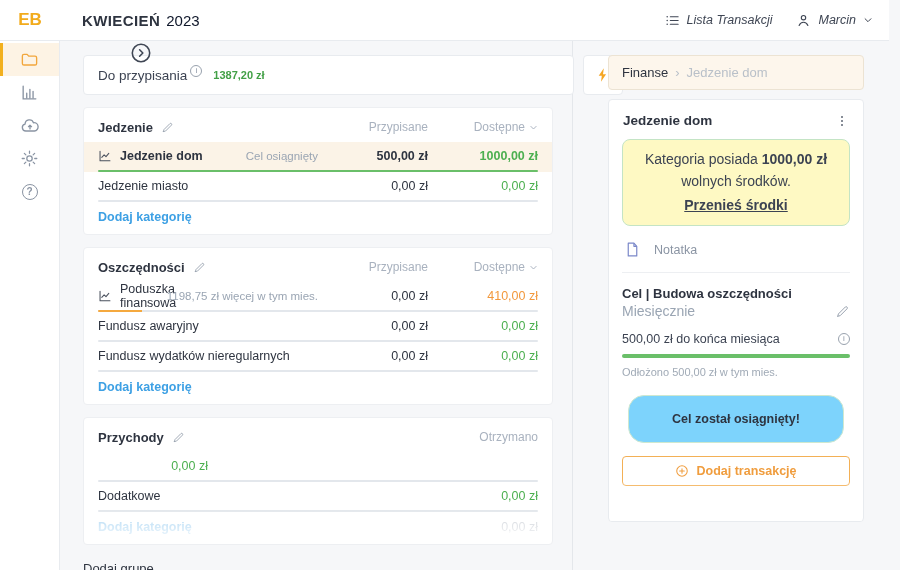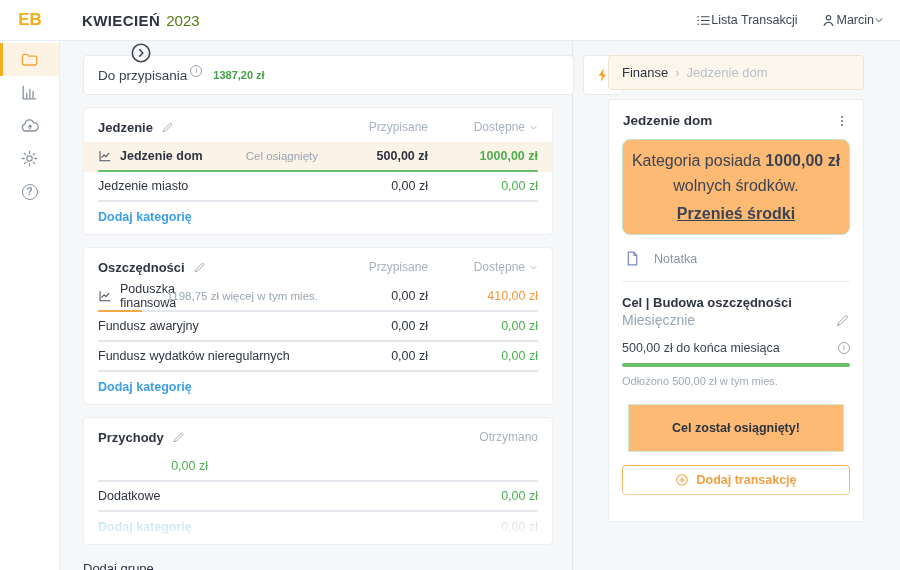--- a/index.html
+++ b/index.html
@@ -8,32 +8,32 @@
     font-family: "Liberation Sans", sans-serif;
     background:#f6f7f9;
     color:#3c4352;
     position:relative;
     font-size:13px;
   }
   svg { display:block; }
 
   
   .topbar {
-    position:absolute; top:0; left:0; right:0; height:41px;
+    position:absolute; top:0; left:0; right:11px; height:41px;
     background:#fff; border-bottom:1px solid #e8ebef;
     display:flex; align-items:center; z-index:5;
   }
   .logo-cell { width:60px; text-align:center; font-weight:700; font-size:17px; color:#f2ab1c; }
   .month-nav { display:flex; align-items:center; gap:13px; margin-left:22px;flex-direction:column; }
   .circle-btn { width:23px; height:23px; border-radius:50%; color:#3f4654; background:none; border:none; cursor:pointer; padding:0; display:flex; align-items:center; justify-content:center; }
   .month-title { font-size:15px; display:flex; gap:6px; align-items:baseline; }
   .month-name { font-weight:700; color:#2e3440; letter-spacing:.4px; }
-  .month-year { color:#4d7c0f; font-weight:400; }
+  .month-year { color:#0f172a; font-weight:400; }
   .topbar-right { margin-left:auto; display:flex; align-items:center; gap:24px; padding-right:16px; font-size:12.5px; color:#3f4654; }
-  .tb-item { display:flex; align-items:center; cursor:pointer; }
+  .tb-item { display:flex; align-items:center; gap:7px; cursor:pointer;font-style:italic; }
 
   
   .sidebar { position:absolute; top:41px; left:0; bottom:0; width:60px; background:#fff; border-right:1px solid #e8ebef; padding-top:2px; }
   .side-item { height:33px; display:flex; align-items:center; justify-content:center; color:#8a94a3; position:relative; cursor:pointer; }
   .side-item.active { color:#f2a63b; background:#fdf3e4; }
   .side-item.active::before { content:""; position:absolute; left:0; top:0; bottom:0; width:3px; background:#f2b01e; }
   .help-circle { width:16px; height:16px; border-radius:50%; border:1.4px solid currentColor; font-size:10px; display:flex; align-items:center; justify-content:center; font-weight:600; }
 
   
   .main { position:absolute; top:41px; left:60px; width:512px; bottom:0; }
@@ -81,33 +81,33 @@
   .add-group { margin:16px 0 0 23px; font-size:13px; color:#2e3440; font-weight:500; cursor:pointer; }
 
   
   .panel { position:absolute; left:608px; top:55px; width:256px; }
   .crumb { background:#fdf6ec; border:1px solid #ece3d3; border-radius:4px; padding:9px 13px; font-size:13px; color:#2e3440; display:flex; gap:7px; align-items:center; }
   .crumb-sep, .crumb-current { color:#b9c0c9; }
   .panel-body { background:#fff; border:1px solid #e8ebef; border-radius:4px; margin-top:9px; padding:11px 13px 0; position:relative; height:423px; overflow:hidden; }
   .p-title-row { display:flex; align-items:center; margin:2px 1px 11px; }
   .p-title { font-size:13.5px; font-weight:700; color:#2e3440; flex:1; }
   .kebab { color:#5f6774; cursor:pointer; }
-  .free-box { background:#fdba74; border:1px solid #c4e4c5; border-radius:8px; padding:9px 8px 8px; font-size:16px; text-align:center; color:#3c4352; line-height:1.55;margin-top:10px; }
+  .free-box { background:#fef9c3; border:1px solid #c4e4c5; border-radius:8px; padding:9px 8px 8px; font-size:14px; text-align:center; color:#3c4352; line-height:1.55;margin-top:10px; }
   .free-link { display:inline-block; margin-top:3px; text-decoration:underline; color:#3c4352; font-weight:600; cursor:pointer; }
   .note-row { display:flex; align-items:center; gap:13px; padding:15px 2px 14px; color:#8a94a3; font-size:12.5px; border-bottom:1px solid #edeff2; cursor:pointer; }
   .note-ic { color:#7b88c9; }
   .goal-block { padding-top:13px; }
   .goal-title-row { display:flex; align-items:flex-end; }
   .goal-title { font-size:13px; font-weight:700; color:#2e3440; flex:1; }
   .goal-period { font-size:14px; color:#9aa5b3; margin-top:2px; }
   .goal-target-row { display:flex; align-items:center; margin-top:13px; font-size:12.5px; color:#3c4352; }
   .goal-target { flex:1; }
   .goal-bar { height:4px; background:#6abf69; border-radius:2px; margin-top:8px; }
   .goal-saved { font-size:11px; color:#a0aab6; margin-top:8px; }
-  .achieved-box { margin:17px 6px 0; background:#fdba74; border:1px solid #cfe8cf; border-radius:0; padding:16px 10px; text-align:center; font-size:12.5px; font-weight:700; color:#2e3440; }
+  .achieved-box { margin:17px 6px 0; background:#7dd3fc; border:1px solid #cfe8cf; border-radius:16px; padding:16px 10px; text-align:center; font-size:12.5px; font-weight:700; color:#2e3440; }
   .tabs { display:flex; gap:24px; margin-top:25px; border-bottom:1px solid #e8ebef; font-size:12.5px; }
   .tab { padding-bottom:8px; color:#5f6774; cursor:pointer; }
   .tab.active { color:#f1a33c; font-weight:700; border-bottom:2px solid #f1a33c; margin-bottom:-1px; }
   .add-tx-btn { margin-top:13px; width:100%; border:1px solid #f3b056; background:#fff; border-radius:4px; height:30px; display:flex; align-items:center; justify-content:center; gap:7px; color:#f09d3e; font-size:12.5px; font-weight:600; cursor:pointer; }
   .panel-fade { position:absolute; left:1px; right:1px; bottom:0; height:42px; background:linear-gradient(rgba(255,255,255,0), rgba(255,255,255,.96)); pointer-events:none; }
 </style>
 </head>
 <body>
 
 <header class="topbar">

